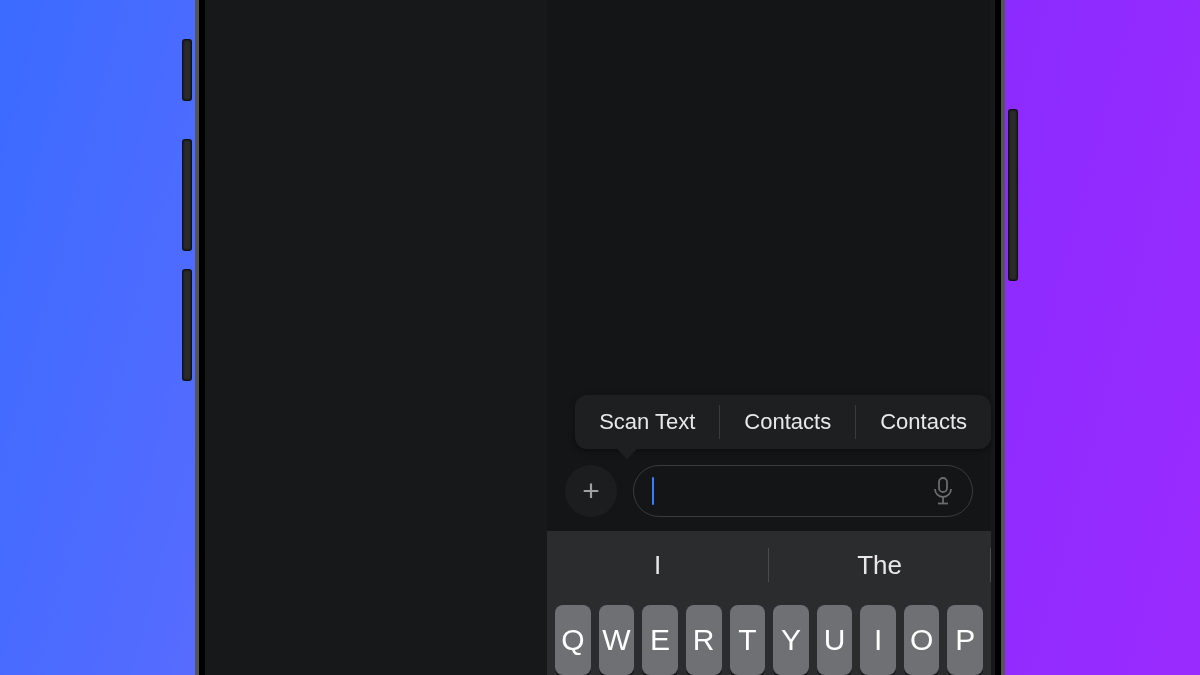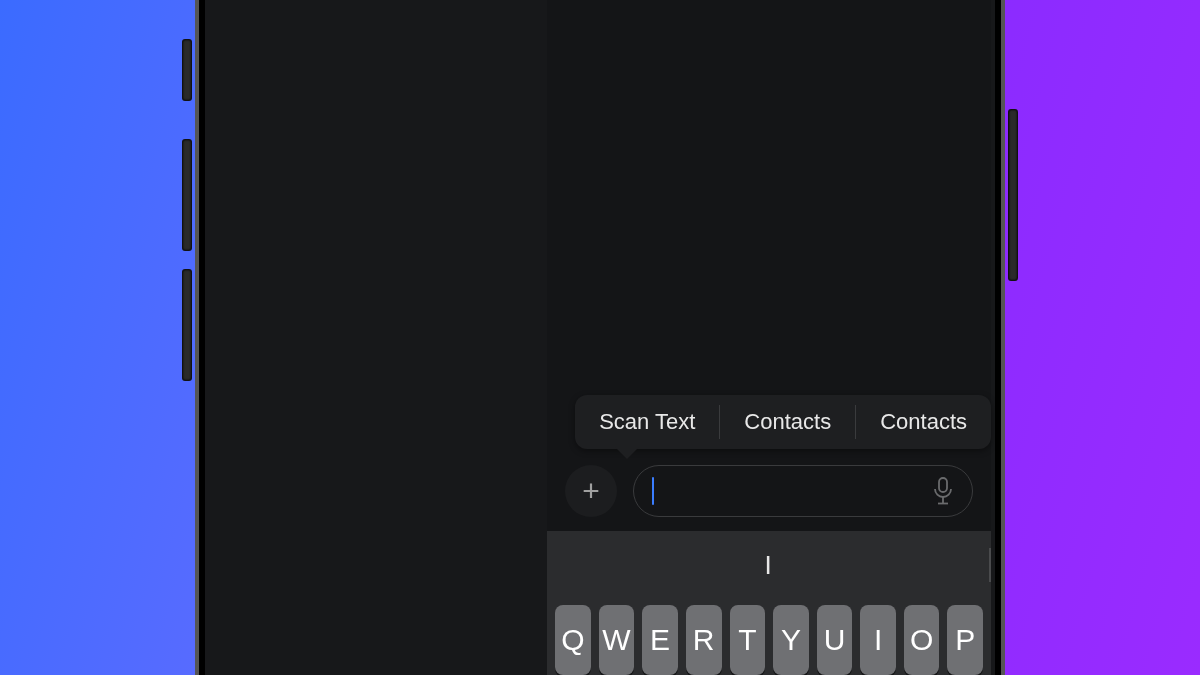--- a/index.html
+++ b/index.html
@@ -208,20 +208,21 @@
               <line x1="6" y1="26.5" x2="16" y2="26.5"></line>
             </svg>
           </div>
         </div>
       </div>
 
       <div class="keyboard">
         <div class="suggestion-bar">
           <div class="suggestion">I</div>
           <div class="sugg-sep"></div>
+          <div class="suggestion">The</div>
           <div class="sugg-sep"></div>
         </div>
         <div class="key-row">
           <div class="key">Q</div>
           <div class="key">W</div>
           <div class="key">E</div>
           <div class="key">R</div>
           <div class="key">T</div>
           <div class="key">Y</div>
           <div class="key">U</div>

